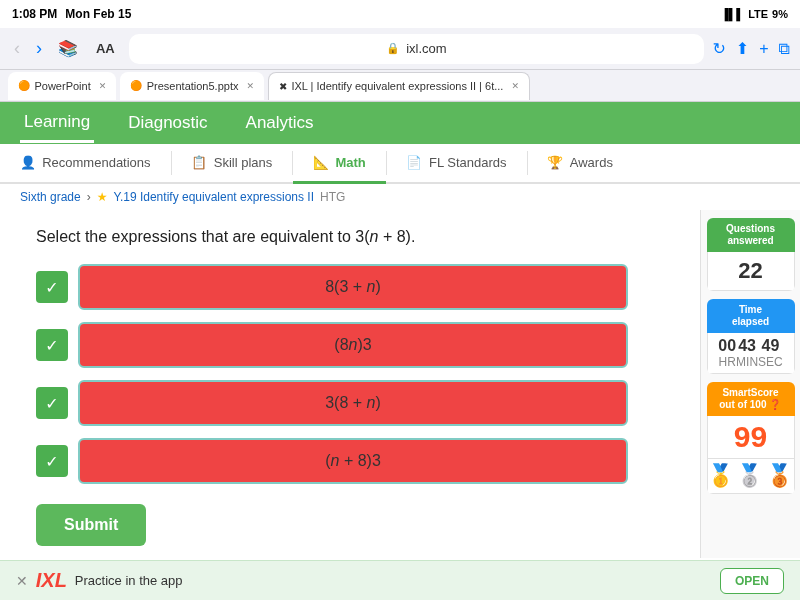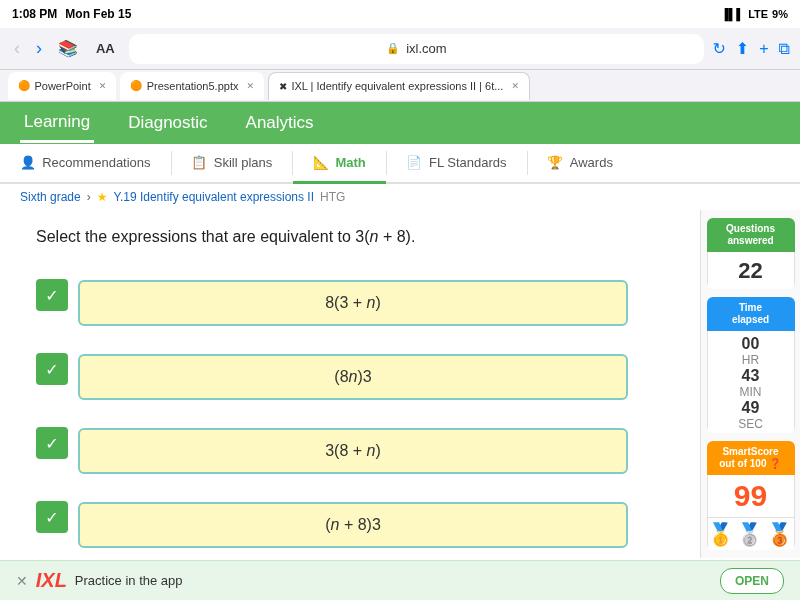--- a/index.html
+++ b/index.html
@@ -193,29 +193,28 @@
       justify-content: center;
       cursor: pointer;
       flex-shrink: 0;
     }
     .checkbox-area .check { color: #fff; font-size: 16px; }
 
     .option-box {
       flex: 1;
       border: 2px solid #80cbc4;
       border-radius: 6px;
-      background: #fef9c3;
+      background: #ef4444;
       height: 46px;
       display: flex;
       align-items: center;
       justify-content: center;
       font-size: 16px;
       color: #333;
       cursor: pointer;
-      margin-top: 16px;
     }
 
     .submit-btn {
       background: #5cb85c;
       color: #fff;
       border: none;
       border-radius: 6px;
       padding: 12px 28px;
       font-size: 16px;
       font-weight: 600;
@@ -264,21 +263,20 @@
     }
 
     .time-row {
       background: #fff;
       border: 1px solid #e0e0e0;
       border-top: none;
       display: flex;
       justify-content: center;
       gap: 0;
       padding: 4px;
-      flex-direction: column;
     }
     .time-cell { text-align: center; }
     .time-cell .t-val { font-size: 16px; font-weight: 700; color: #333; }
     .time-cell .t-label { font-size: 12px; color: #888; }
 
     .smart-score-value {
       background: #fff;
       padding: 4px 4px;
       font-size: 30px;
       font-weight: 700;
@@ -313,21 +311,21 @@
       padding: 0 16px;
       border-top: 1px solid #c8e6c9;
     }
     .banner-left { display: flex; align-items: center; gap: 8px; }
     .ixl-logo { color: #F44336; font-weight: 900; font-size: 20px; font-style: italic; }
     .banner-text { font-size: 13px; color: #333; }
     .banner-close { color: #888; font-size: 14px; cursor: pointer; }
     .open-btn {
       background: #fff;
       border: 1.5px solid #4CAF50;
-      border-radius: 12px;
+      border-radius: 6px;
       color: #4CAF50;
       font-size: 12px;
       font-weight: 700;
       padding: 5px 14px;
       cursor: pointer;
     }
 
     em { font-style: italic; }
   </style>
 </head>

